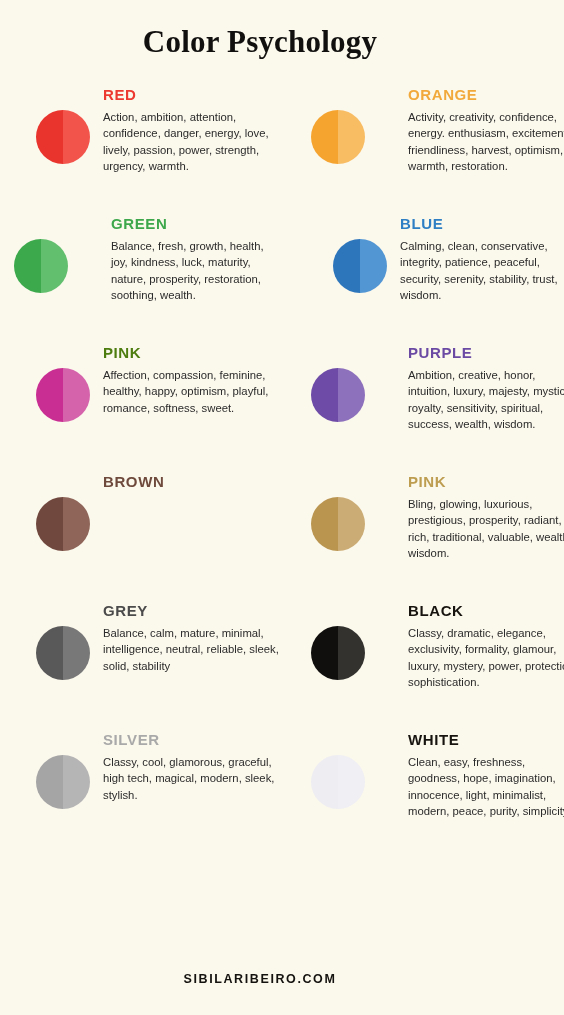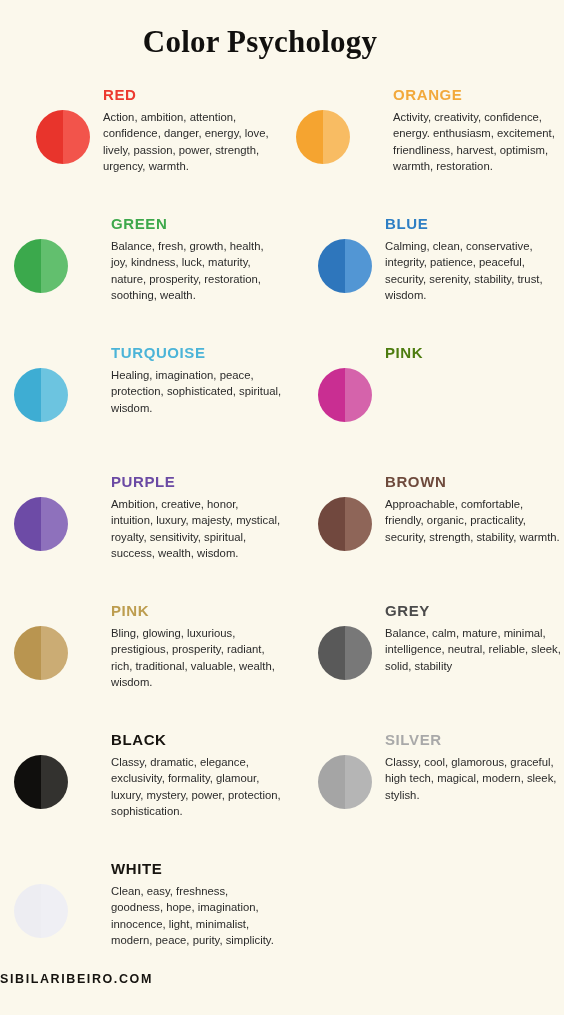--- a/index.html
+++ b/index.html
@@ -34,21 +34,21 @@
     margin: 0;
     padding-top: 24px;
     letter-spacing: 0.2px;
   }
 
   .grid {
     margin-top: 27px;
     display: grid;
     grid-template-columns: 282px 282px;
     grid-auto-rows: 129px;
-    column-gap: 0px;
+    column-gap: 15px;
   }
 
   .entry {
     display: block;
     position: relative;
     padding-left: 36px;
     box-sizing: border-box;
   }
 
   .entry.col-right {
@@ -97,20 +97,21 @@
     color: #2B2B2B;
     margin: 0;
     max-width: 190px;
   }
 
   .footer {
     position: absolute;
     left: 0;
     right: 0;
     bottom: 28px;
+    text-align: center;
   }
   .footer-text {
     font-family: "Liberation Sans", sans-serif;
     font-weight: 700;
     font-size: 12.5px;
     letter-spacing: 1.6px;
     color: #15130F;
   }
 </style>
 </head>
@@ -160,38 +161,29 @@
       <div class="swatch">
         <div class="half" style="background:#2E76BC"></div>
         <div class="half" style="background:#5296D4"></div>
       </div>
       <div class="entry-body">
         <div class="color-name" style="color:#2E7FC4">BLUE</div>
         <p class="keywords">Calming, clean, conservative, integrity, patience, peaceful, security, serenity, stability, trust, wisdom.</p>
       </div>
     </div>
 
-    <div class="entry col-right">
-      <div class="swatch">
-        <div class="half" style="background:#3EADD3"></div>
-        <div class="half" style="background:#6CC4E0"></div>
-      </div>
-      <div class="entry-body">
-        <div class="color-name" style="color:#4BB4D8">TURQUOISE</div>
-        <p class="keywords">Healing, imagination, peace, protection, sophisticated, spiritual, wisdom.</p>
-      </div>
-    </div>
 
     <div class="entry col-left">
       <div class="swatch">
         <div class="half" style="background:#C92E92"></div>
         <div class="half" style="background:#D563AB"></div>
       </div>
       <div class="entry-body">
         <div class="color-name" style="color:#4d7c0f">PINK</div>
+        <p class="keywords">Affection, compassion, feminine, healthy, happy, optimism, playful, romance, softness, sweet.</p>
       </div>
     </div>
 
     <div class="entry col-right">
       <div class="swatch">
         <div class="half" style="background:#6D4BA6"></div>
         <div class="half" style="background:#8E71BC"></div>
       </div>
       <div class="entry-body">
         <div class="color-name" style="color:#6B4AA4">PURPLE</div>
@@ -199,21 +191,20 @@
       </div>
     </div>
 
     <div class="entry col-left">
       <div class="swatch">
         <div class="half" style="background:#71483E"></div>
         <div class="half" style="background:#8E6558"></div>
       </div>
       <div class="entry-body">
         <div class="color-name" style="color:#6E4A3C">BROWN</div>
-        <p class="keywords">Approachable, comfortable, friendly, organic, practicality, security, strength, stability, warmth.</p>
       </div>
     </div>
 
     <div class="entry col-right">
       <div class="swatch">
         <div class="half" style="background:#B99550"></div>
         <div class="half" style="background:#CBAC74"></div>
       </div>
       <div class="entry-body">
         <div class="color-name" style="color:#BD9D4F">PINK</div>

